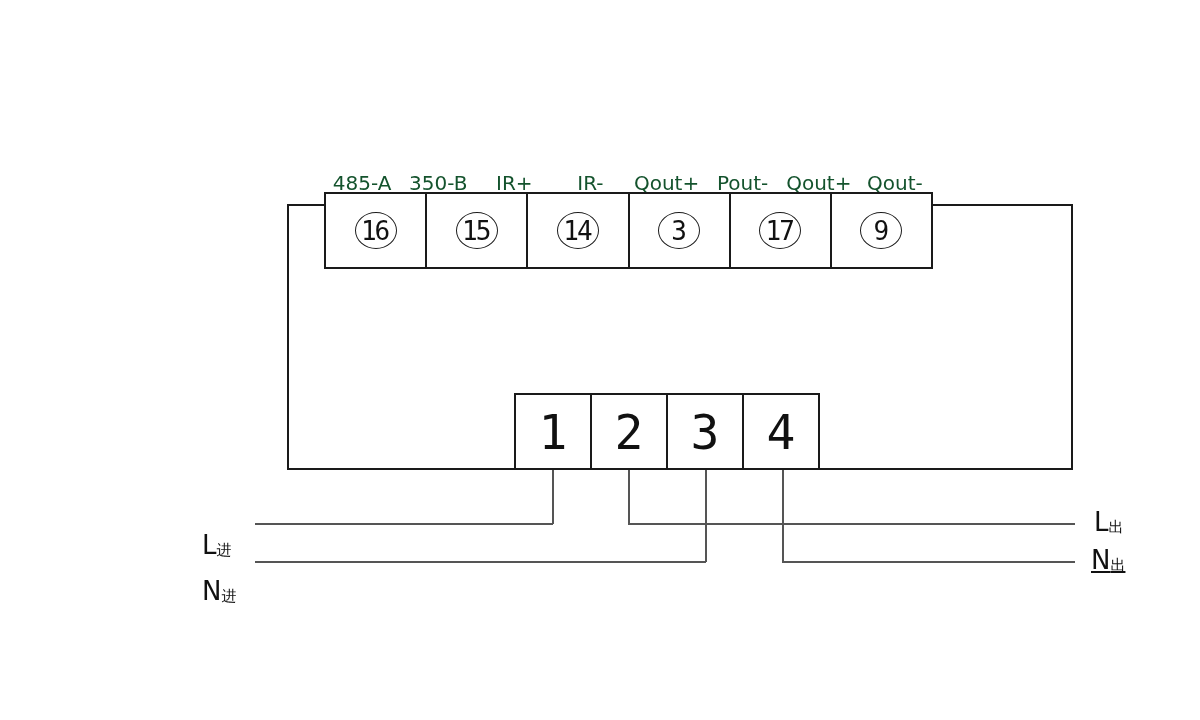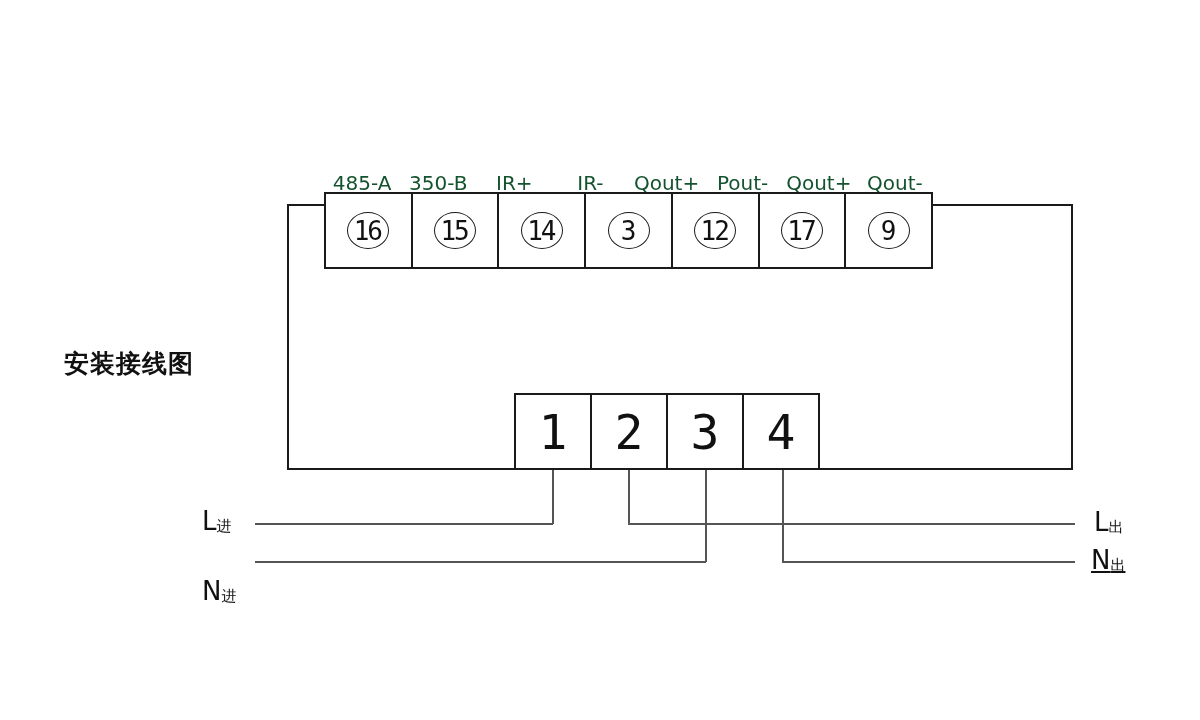--- a/index.html
+++ b/index.html
@@ -52,21 +52,20 @@
   .wlabel{
     position:absolute;font-size:26px;color:#111;line-height:30px;white-space:nowrap;
   }
   .wlabel .wsub{font-size:15px;position:relative;top:1px;}
 </style>
 </head>
 <body>
 
 <div class="canvas">
 
-  <div class="title">安装接线图</div>
 
   <div class="main-rect"></div>
 
   <div class="top-labels">
     <div class="tl">485-A</div>
     <div class="tl">350-B</div>
     <div class="tl">IR+</div>
     <div class="tl">IR-</div>
     <div class="tl">Qout+</div>
     <div class="tl">Pout-</div>
@@ -79,23 +78,20 @@
       <span class="circ">16</span>
     </div>
     <div class="cell">
       <span class="circ">15</span>
     </div>
     <div class="cell">
       <span class="circ">14</span>
     </div>
     <div class="cell">
       <span class="circ">3</span>
-    </div>
-    <div class="cell">
-      <span class="circ">12</span>
     </div>
     <div class="cell">
       <span class="circ">17</span>
     </div>
     <div class="cell">
       <span class="circ">9</span>
     </div>
   </div>
 
   <div class="strip bottom-strip">
@@ -118,21 +114,21 @@
 
   <div class="wire" style="left:255px;top:561px;width:451px;height:1.5px;"></div>
   <div class="wire" style="left:705px;top:470px;width:1.5px;height:92px;"></div>
 
   <div class="wire" style="left:628px;top:470px;width:1.5px;height:54px;"></div>
   <div class="wire" style="left:628px;top:523px;width:447px;height:1.5px;"></div>
 
   <div class="wire" style="left:782px;top:470px;width:1.5px;height:92px;"></div>
   <div class="wire" style="left:782px;top:561px;width:293px;height:1.5px;"></div>
 
-  <div class="wlabel" style="left:202px;top:506px;">
+  <div class="wlabel" style="left:202px;top:530px;">
     <span class="wmain">L</span><span class="wsub">进</span>
   </div>
   <div class="wlabel" style="left:202px;top:545px;margin-top:31px;">
     <span class="wmain">N</span><span class="wsub">进</span>
   </div>
   <div class="wlabel" style="left:1094px;top:507px;">
     <span class="wmain">L</span><span class="wsub">出</span>
   </div>
   <div class="wlabel" style="left:1091px;top:545px;text-decoration:underline;">
     <span class="wmain">N</span><span class="wsub">出</span>

